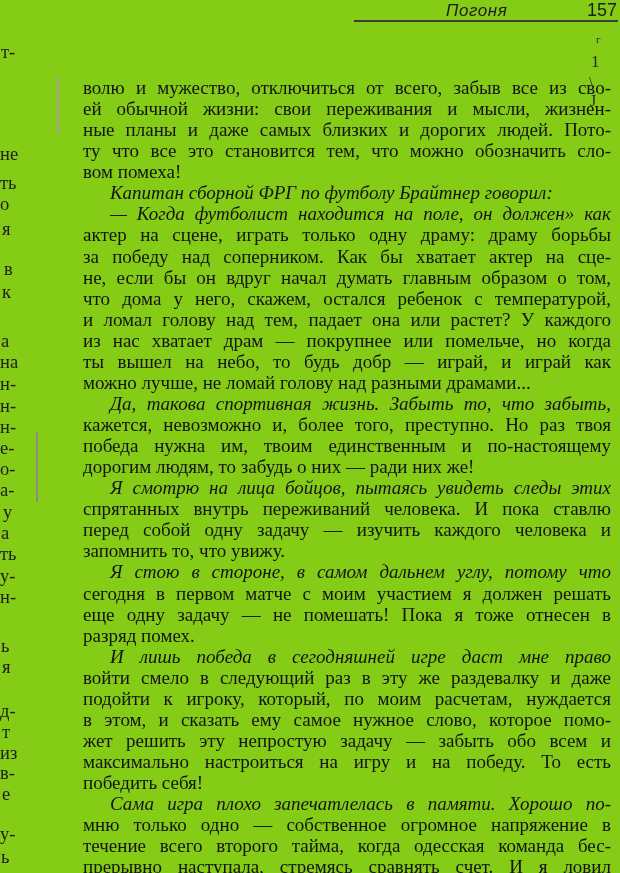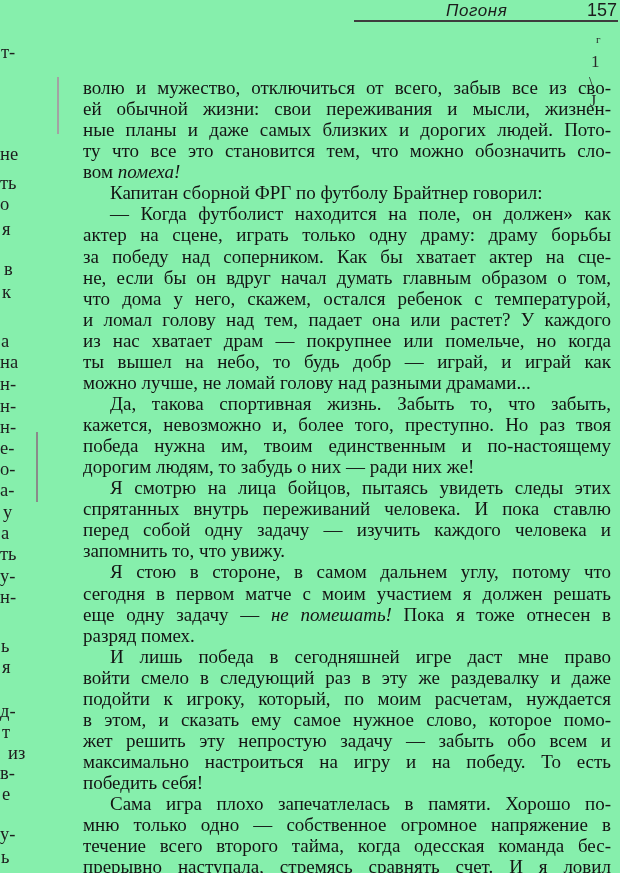--- a/index.html
+++ b/index.html
@@ -1,18 +1,18 @@
 <!DOCTYPE html>
 <html><head>
 <meta charset="utf-8">
 <style>
   html,body { margin:0; padding:0; background:#e8e8e8; }
   .page {
     position:relative; width:620px; height:873px;
-    background:#86efac; overflow:hidden;
+    background:#84cc16; overflow:hidden;
     font-family:"Liberation Serif", serif;
   }
   
   .hdr-title {
     position:absolute; left:446px; top:1px;
     font-family:"Liberation Sans", sans-serif;
     font-style:italic; font-size:17px; letter-spacing:.6px; color:#1c1c1c;
     white-space:nowrap;
   }
   .hdr-num {
@@ -25,22 +25,22 @@
     height:2px; background:#3d3d3d;
   }
   
   .body-text {
     position:absolute; left:83px; top:47px; width:528px;
     font-size:19px; color:#141414;margin-top:30px;
   }
   .line { line-height:21.07px; height:21.07px; overflow:visible; white-space:normal; }
   .line.just { text-align:justify; text-align-last:justify; }
   .line.left { text-align:left; }
-  .line.ind { text-indent:27px; }
-  .it { font-style:italic; }
+  .line.ind { text-indent:27px;font-style:italic; }
+  .it { }
   
   .frag {
     position:absolute; font-size:18.5px; color:#1e1e1e;
     line-height:20px; white-space:nowrap;
   }
   
   .mark { position:absolute; color:#2a2a2a; white-space:nowrap; }
   .vline { position:absolute; }
 </style>
 </head>
@@ -113,21 +113,21 @@
       <span class="frag" style="left: 0px; top: 480px;">а-</span>
       <span class="frag" style="left: 3px; top: 502px;">у</span>
       <span class="frag" style="left: 1px; top: 523px;">а</span>
       <span class="frag" style="left: 0px; top: 544px;">ть</span>
       <span class="frag" style="left: 0px; top: 566px;">у-</span>
       <span class="frag" style="left: 0px; top: 587px;">н-</span>
       <span class="frag" style="left: 1px; top: 636px;">ь</span>
       <span class="frag" style="left: 2px; top: 657px;">я</span>
       <span class="frag" style="left: 0px; top: 701px;">д-</span>
       <span class="frag" style="left: 2px; top: 722px;">т</span>
-      <span class="frag" style="left: 0px; top: 743px; padding-left: 8px;">из</span>
+      <span class="frag" style="left: 0px; top: 743px;">из</span>
       <span class="frag" style="left: 0px; top: 763px;">в-</span>
       <span class="frag" style="left: 2px; top: 784px;">е</span>
       <span class="frag" style="left: 0px; top: 824px;">у-</span>
       <span class="frag" style="left: 1px; top: 847px;">ь</span>
     </div>
   <div id="edge-marks">
       <span class="mark" style="left: 596px; top: 33px; font-size: 11px;">г</span>
       <span class="mark" style="left: 591px; top: 52px; font-size: 17px;">1</span>
       <span class="mark" style="left: 589px; top: 74px; font-size: 15px;">\</span>
       <span class="mark" style="left: 590px; top: 92px; font-size: 16px;">J</span>

